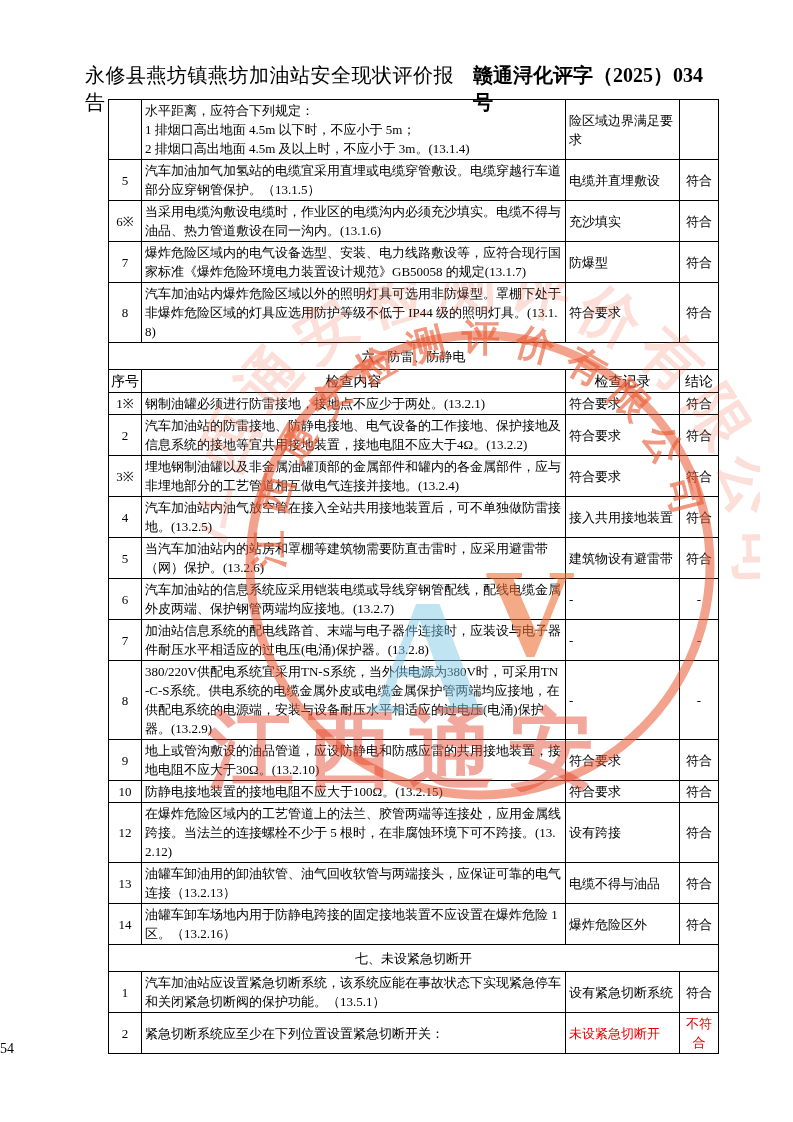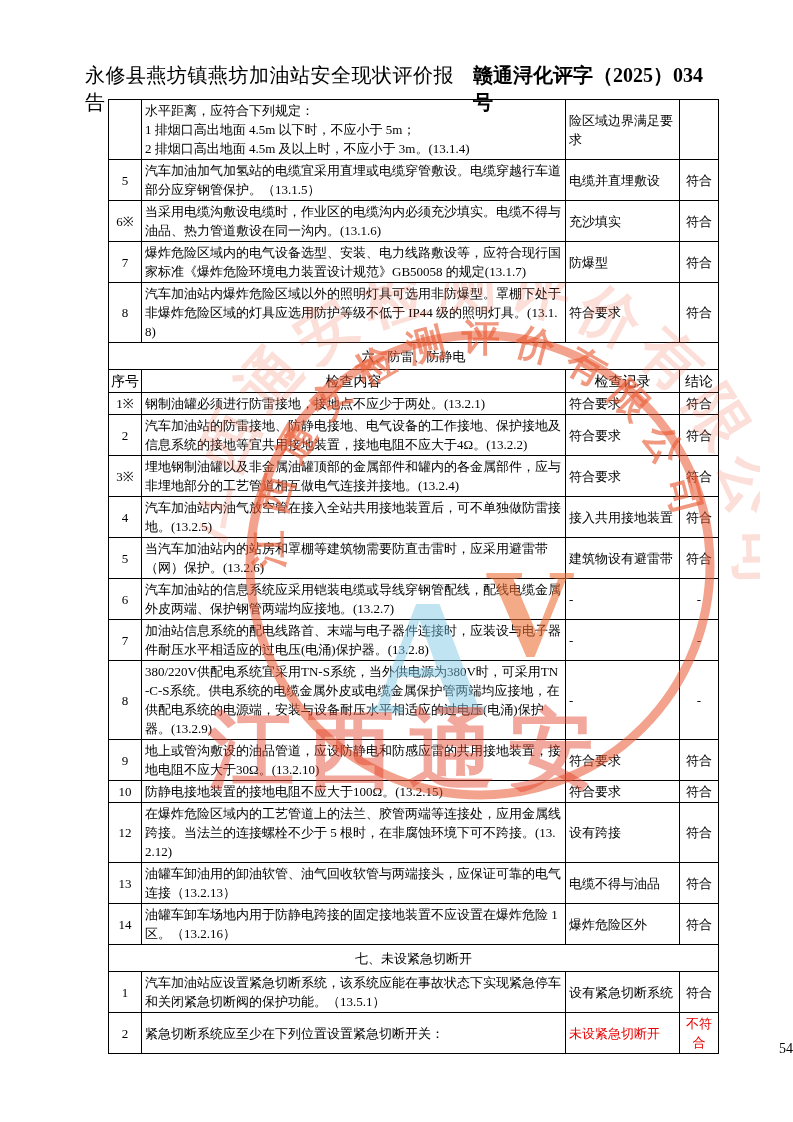--- a/index.html
+++ b/index.html
@@ -16,21 +16,21 @@
              word-break:break-all;}
   td.no-cell{text-align:center;padding:1px 0;}
   td.content-cell{text-align:left;}
   td.record-cell{text-align:left;font-size:15px;line-height:20px;padding:1px 1px;}
   td.record-cell.justify{text-align:justify;text-align-last:justify;padding:1px 2px;}
   td.concl-cell{text-align:center;font-size:14px;padding:1px 0;}
   td.section-cell{text-align:center;font-size:15px;height:24px;padding:2px 0;}
   table.insp th{text-align:center;font-size:14px;height:20px;padding:1px 0;}
   .bold-row{font-weight:700;}
   .red-text{color:#e60000;}
-  .page-num{position:absolute;top:1041px;left:0;width:100%;text-align:right;font-size:14px;}
+  .page-num{position:absolute;top:1041px;left:0;width:100%;text-align:left;font-size:14px;}
   .stamp{position:absolute;left:200px;top:283px;width:560px;height:560px;pointer-events:none;}
   .stamp text{font-family:"Liberation Serif","DejaVu Serif",serif;}
   .logo-font{font-family:"Liberation Sans","DejaVu Sans",sans-serif;}
 </style>
 </head>
 <body>
 
 <div class="page">
 
   <div class="header">

